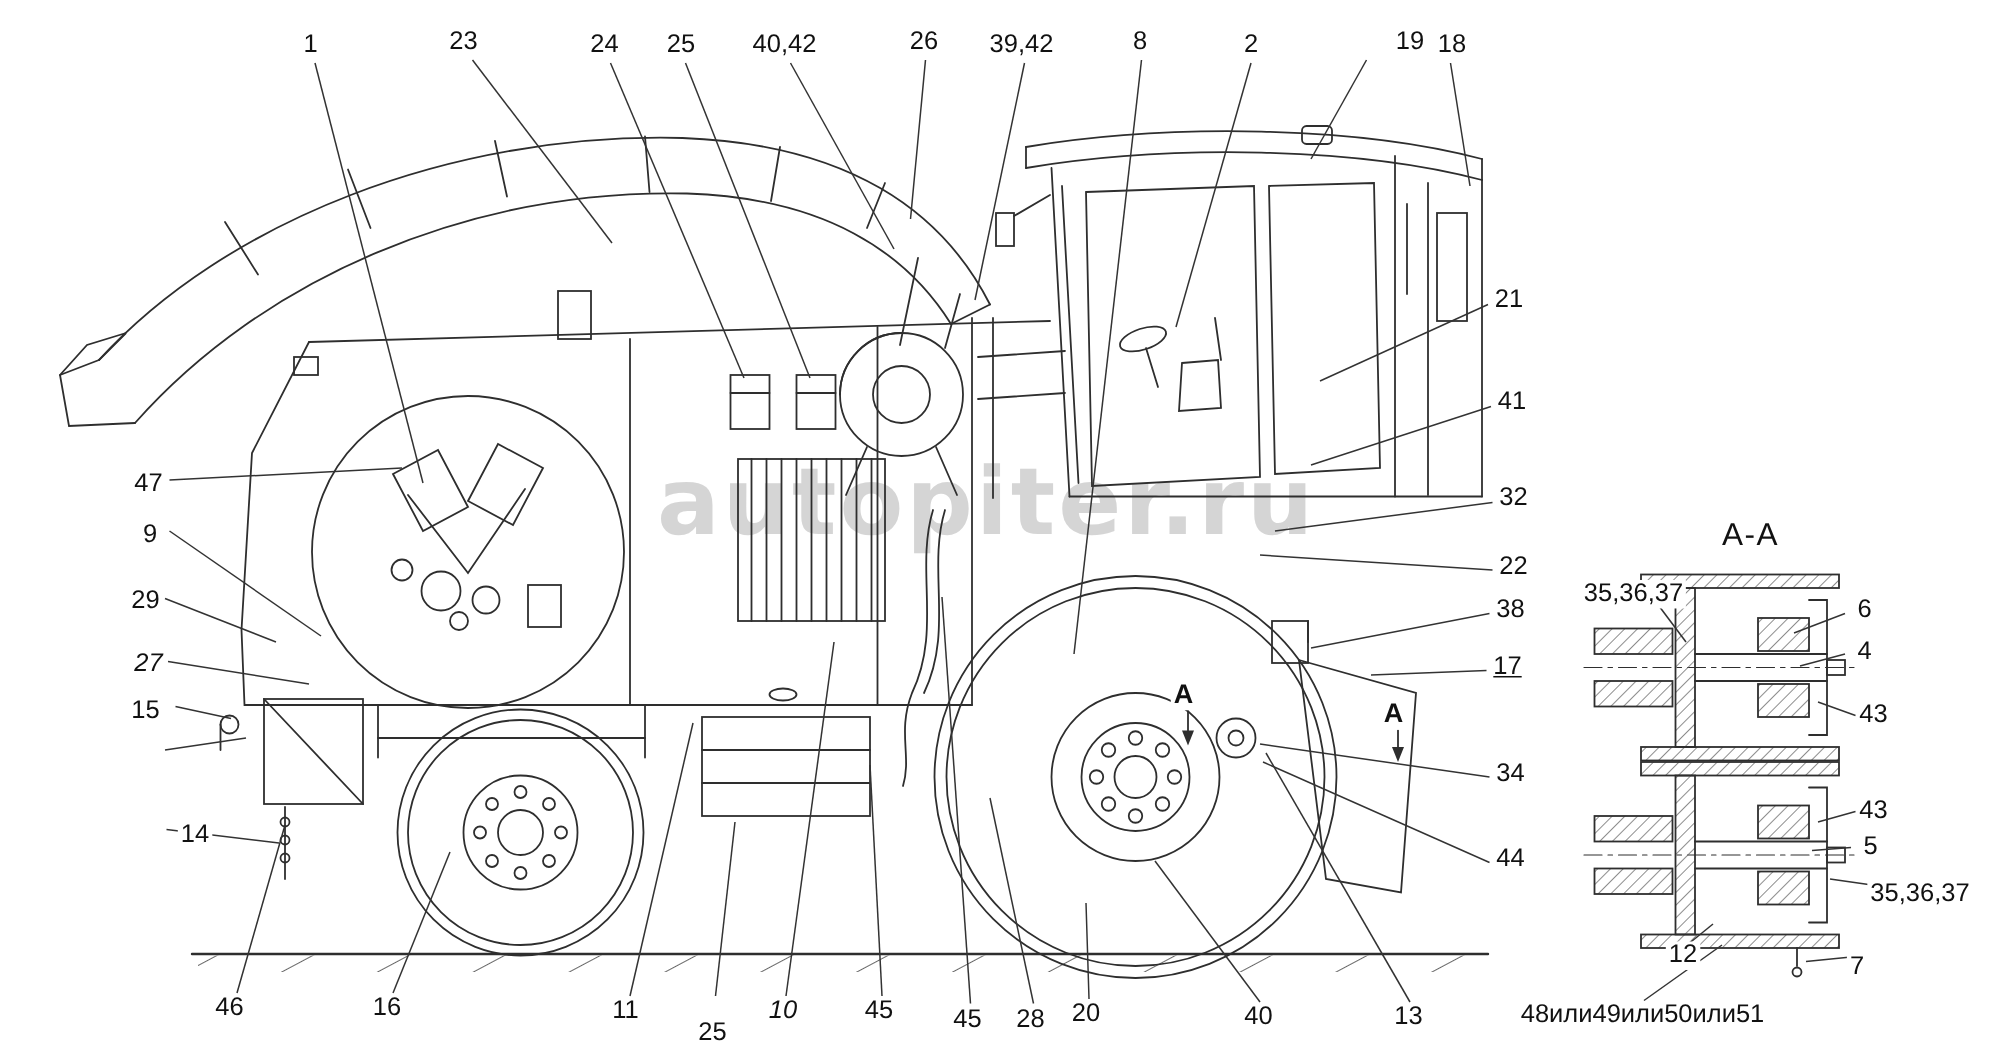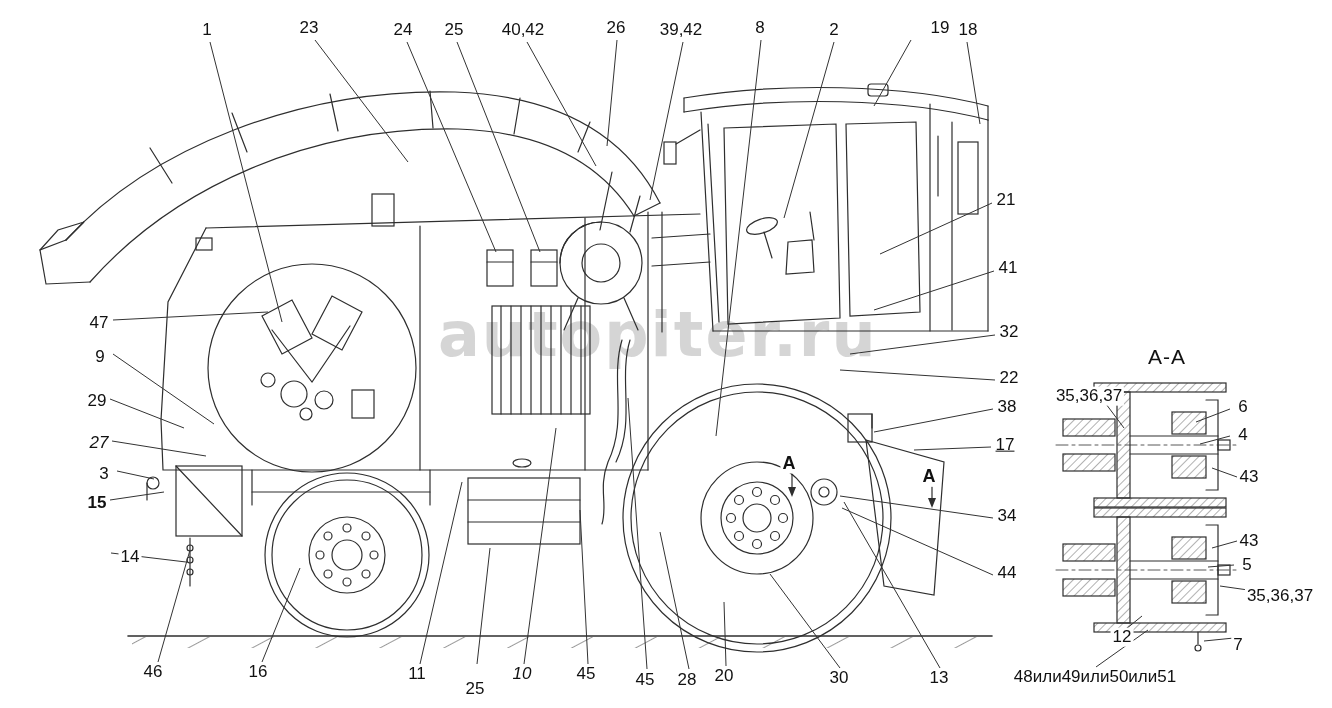--- a/index.html
+++ b/index.html
@@ -307,32 +307,32 @@
       <span class="callout" style="left: 1009px; top: 378px;">22</span>
       <span class="callout" style="left: 1007px; top: 407px;">38</span>
       <span class="callout" style="left: 1005px; top: 445px; text-decoration: underline;">17</span>
       <span class="callout" style="left: 1007px; top: 516px;">34</span>
       <span class="callout" style="left: 1007px; top: 573px;">44</span>
       <span class="callout" style="left: 99px; top: 323px;">47</span>
       <span class="callout" style="left: 100px; top: 357px;">9</span>
       <span class="callout" style="left: 97px; top: 401px;">29</span>
       <span class="callout" style="left: 99px; top: 443px; font-style: italic;">27</span>
       <span class="callout" style="left: 104px; top: 474px;">3</span>
-      <span class="callout" style="left: 97px; top: 503px; font-weight: bold;">15</span>
+      <span class="callout" style="left: 97px; top: 474px;">15</span>
       <span class="callout" style="left: 98px; top: 557px; margin-left: 32px;">14</span>
       <span class="callout" style="left: 153px; top: 672px;">46</span>
       <span class="callout" style="left: 258px; top: 672px;">16</span>
       <span class="callout" style="left: 417px; top: 674px;">11</span>
       <span class="callout" style="left: 475px; top: 674px; margin-top: 15px;">25</span>
       <span class="callout" style="left: 522px; top: 674px; font-style: italic;">10</span>
       <span class="callout" style="left: 586px; top: 674px;">45</span>
       <span class="callout" style="left: 645px; top: 680px;">45</span>
       <span class="callout" style="left: 687px; top: 680px;">28</span>
       <span class="callout" style="left: 724px; top: 676px;">20</span>
-      <span class="callout" style="left: 839px; top: 678px;">30</span>
+      <span class="callout" style="left: 839px; top: 678px;">40</span>
       <span class="callout" style="left: 939px; top: 678px;">13</span>
       <span class="callout" style="left: 1095px; top: 677px;">48или49или50или51</span>
       <span class="callout" style="left: 1089px; top: 396px;">35,36,37</span>
       <span class="callout" style="left: 1243px; top: 407px;">6</span>
       <span class="callout" style="left: 1243px; top: 435px;">4</span>
       <span class="callout" style="left: 1249px; top: 477px;">43</span>
       <span class="callout" style="left: 1249px; top: 541px;">43</span>
       <span class="callout" style="left: 1247px; top: 565px;">5</span>
       <span class="callout" style="left: 1280px; top: 596px;">35,36,37</span>
       <span class="callout" style="left: 1122px; top: 637px; text-align: right;">12</span>

